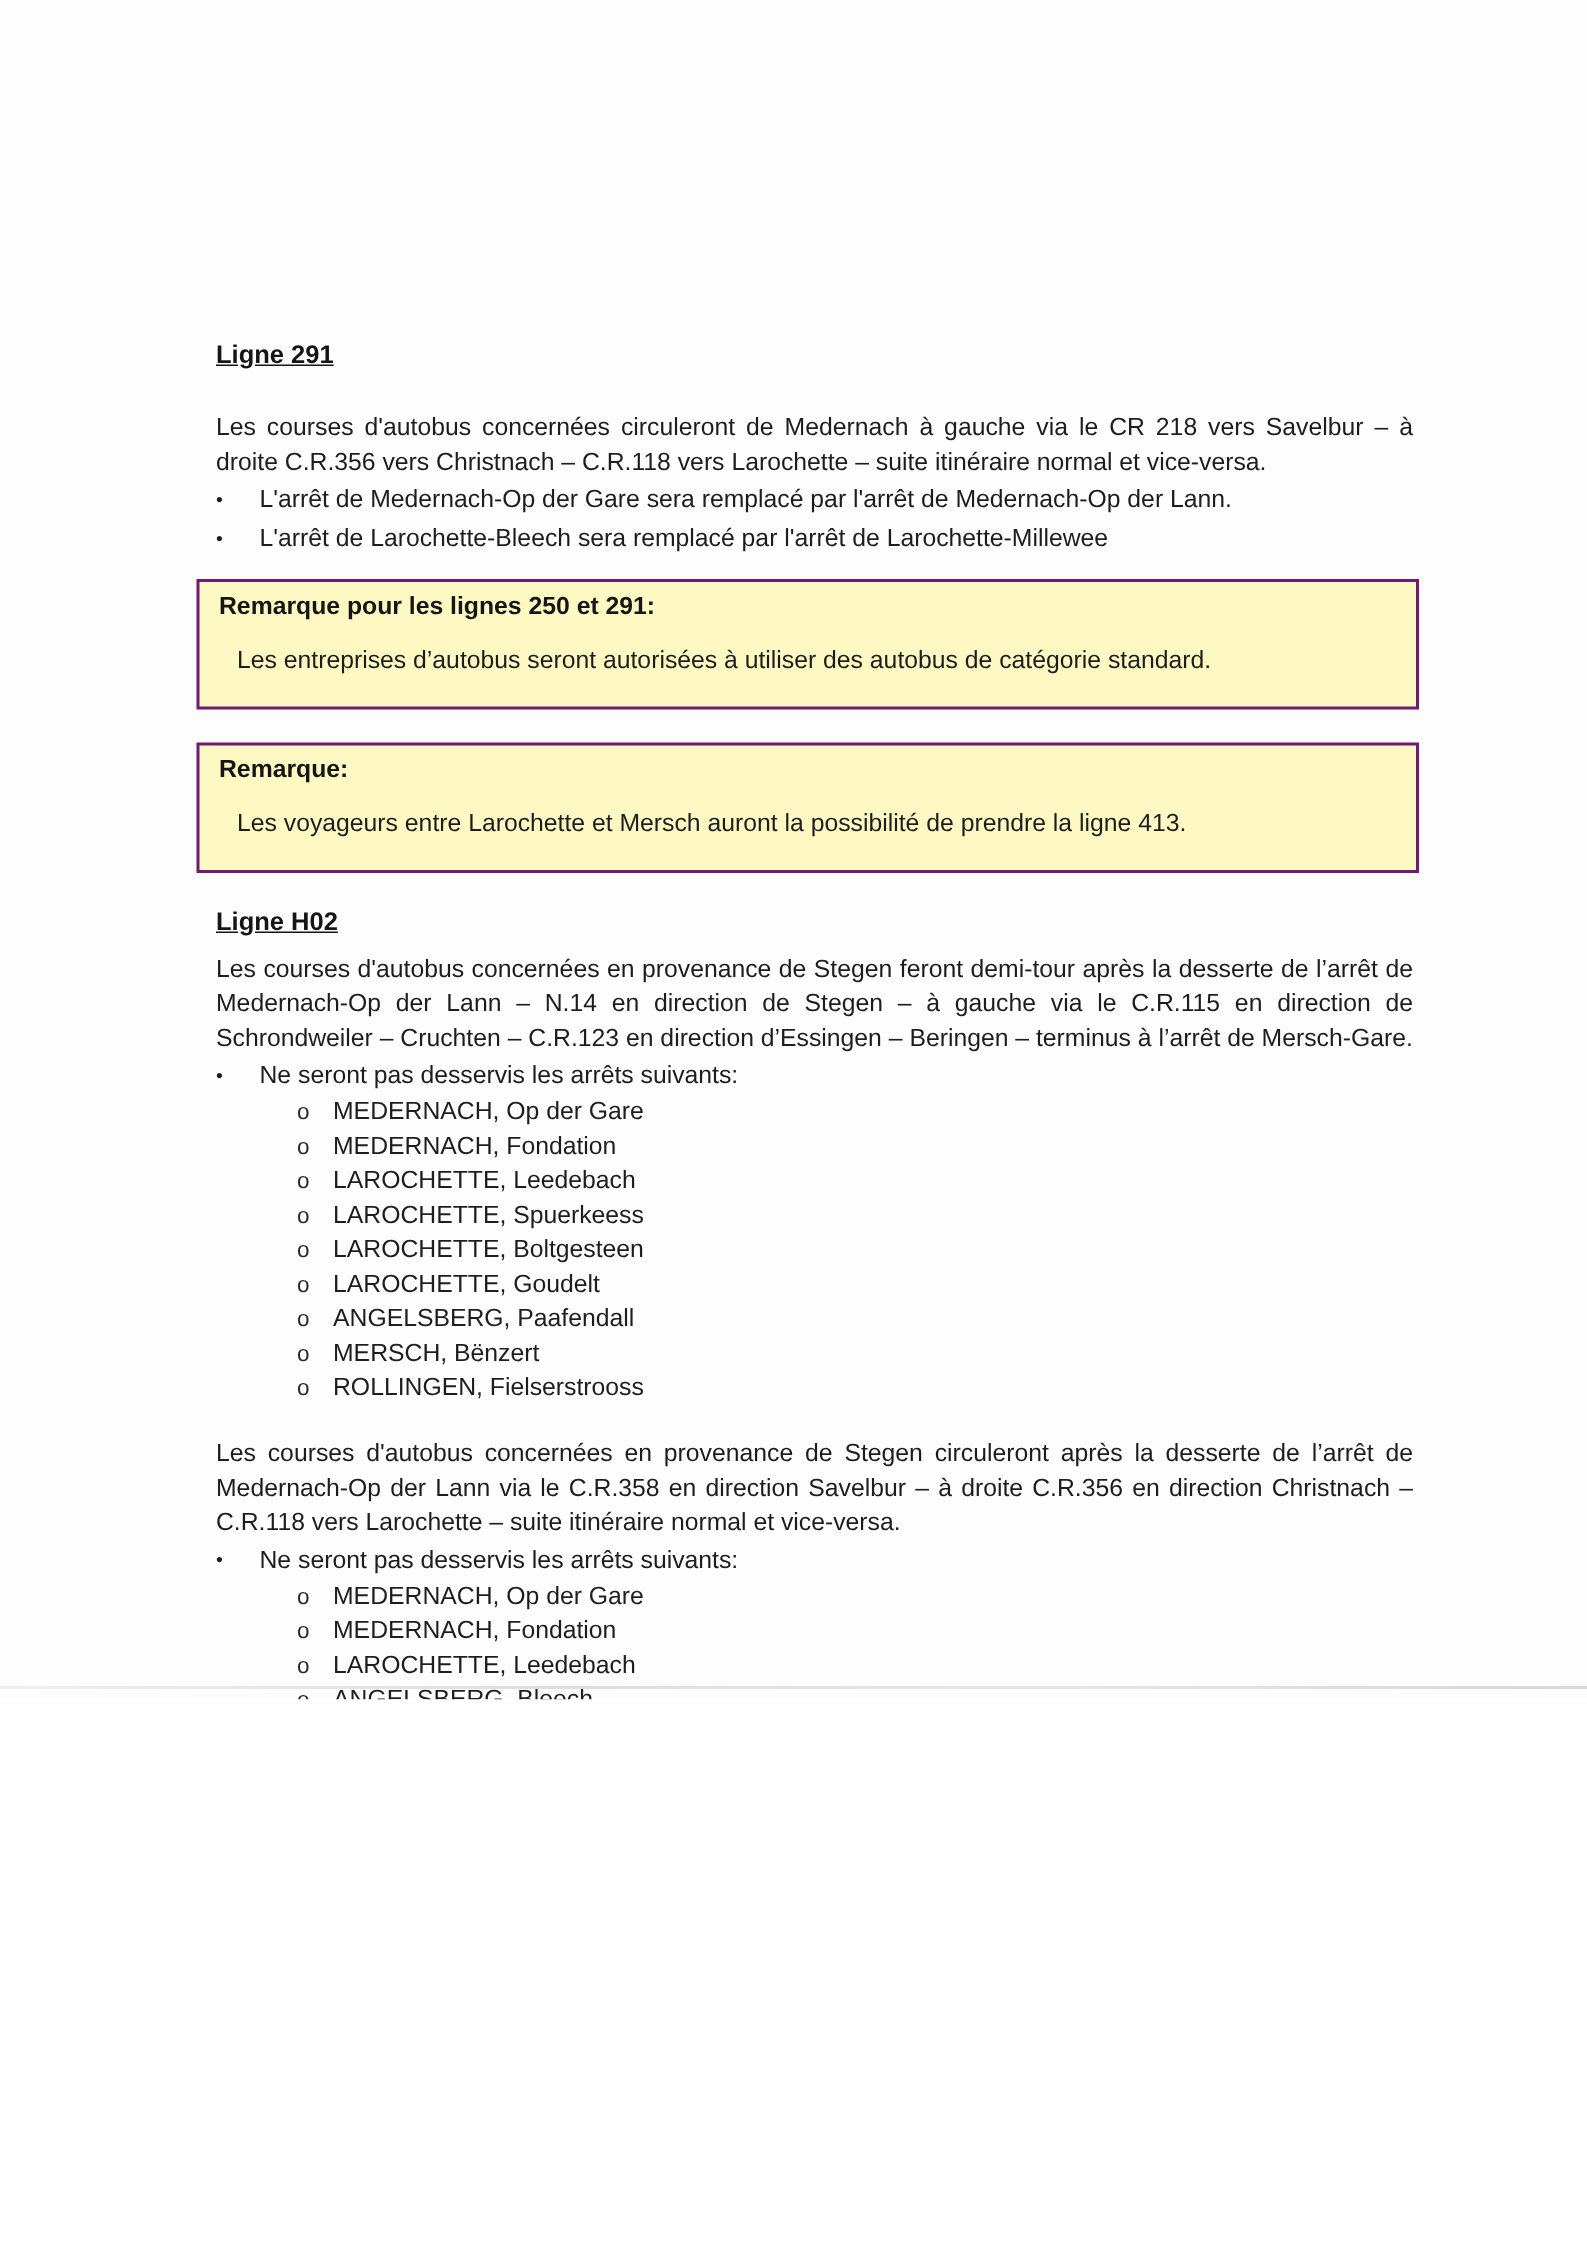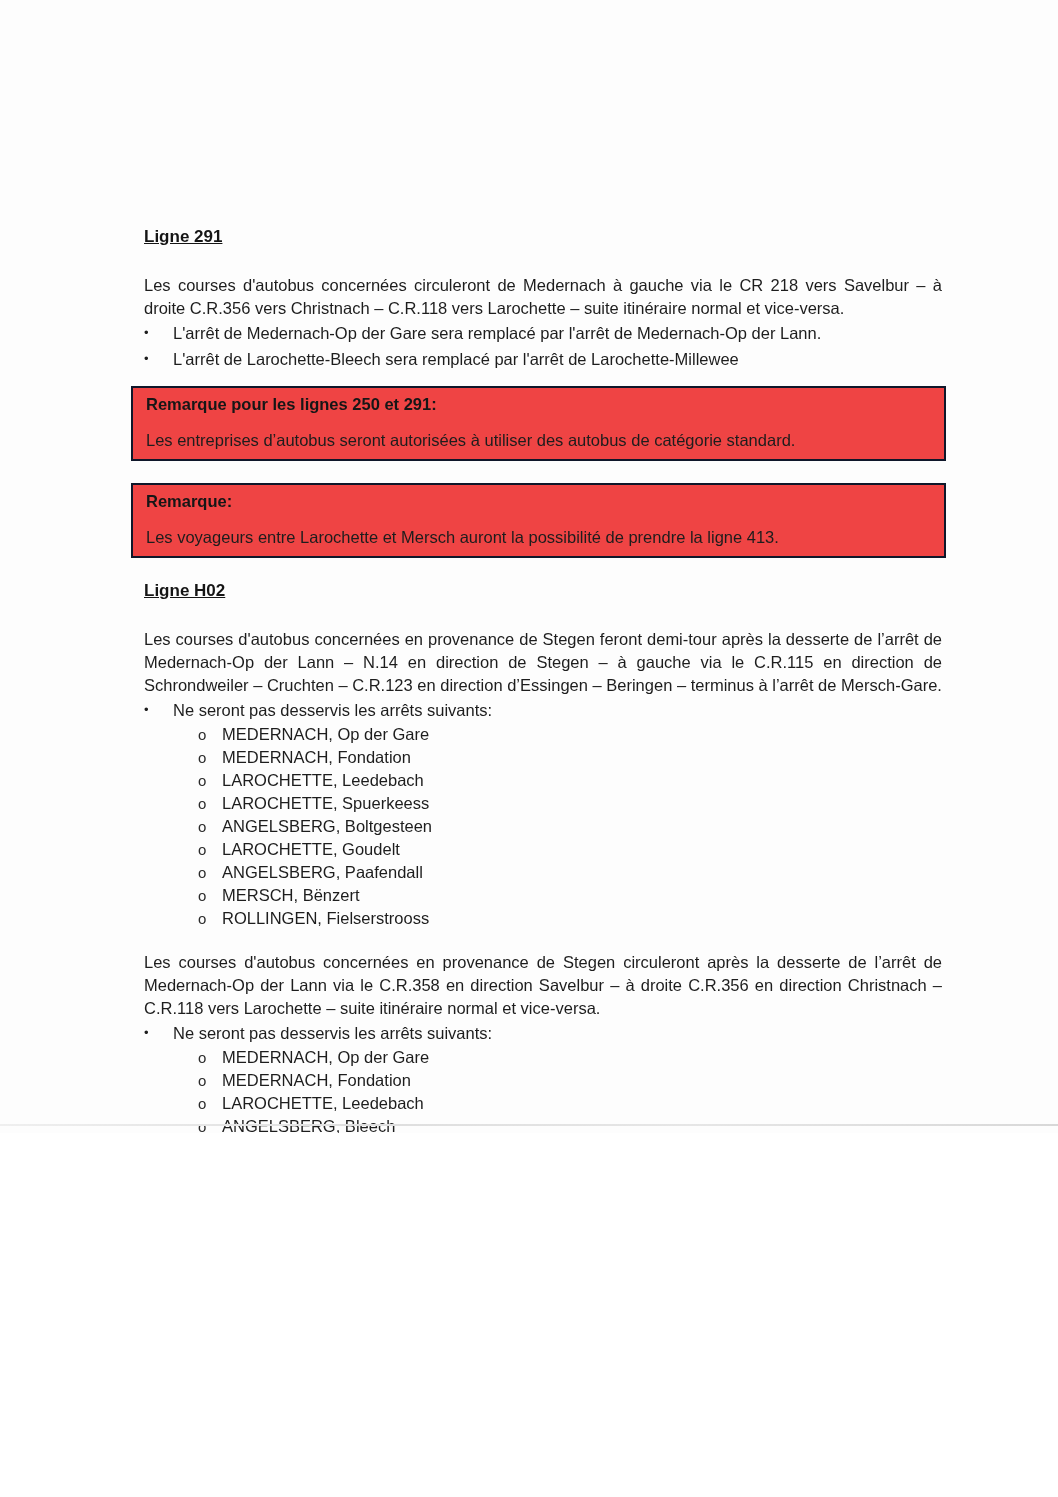--- a/index.html
+++ b/index.html
@@ -30,21 +30,21 @@
   }
   .heading-291  { margin-top: 227px; }
   .heading-h02  { margin-top: 23px; }
   .heading-k01  { margin-top: 21px; }
 
   .para {
     margin: 0;
     text-align: justify;
   }
   .para-291 { margin-top: 27px; }
-  .para-h02 { margin-top: 27px; }
+  .para-h02 { margin-top: 10px; }
   .para-k01 { margin-top: 21px; }
 
   ul.bullet-list {
     list-style: none;
     margin: 0;
     padding: 0;
   }
   .bullet-list-291 { margin-top: 23px; }
   .bullet-single-h02 { margin-top: 26px; }
   .bullet-single-k01 { margin-top: 29px; }
@@ -74,34 +74,34 @@
     flex: none;
     width: 24px;
     font-size: 15px;
     color: #2a2a2a;
   }
 
   .remark-box {
     box-sizing: border-box;
     width: 815px;
     margin-left: -13px;
-    border: 2px solid #0f172a;
+    border: 2px solid #701a75;
     padding: 6px 12px 8px 13px;
-    background: #ef4444;
+    background: #fef9c3;
   }
   .remark-box-1 { margin-top: 14px; }
   .remark-box-2 { margin-top: 22px; }
   .remark-title {
     margin: 0 0 15px 0;
     font-weight: bold;
     line-height: 21px;
     color: #161616;
   }
   .remark-body {
-    margin: 0;
+    margin: 12px;
     line-height: 21px;
   }
 
   .scan-edge-line {
     position: absolute;
     left: 0;
     right: 0;
     bottom: 7px;
     height: 2px;
     background: linear-gradient(to right, #efefef 0%, #dedede 35%, #e6e6e6 65%, #d8d8d8 100%);
@@ -161,21 +161,21 @@
       <li class="stop-item">
         <span class="marker">o</span>
         <span class="text">LAROCHETTE, Leedebach</span>
       </li>
       <li class="stop-item">
         <span class="marker">o</span>
         <span class="text">LAROCHETTE, Spuerkeess</span>
       </li>
       <li class="stop-item">
         <span class="marker">o</span>
-        <span class="text">ANGELSBERG, Boltgesteen</span>
+        <span class="text">LAROCHETTE, Boltgesteen</span>
       </li>
       <li class="stop-item">
         <span class="marker">o</span>
         <span class="text">LAROCHETTE, Goudelt</span>
       </li>
       <li class="stop-item">
         <span class="marker">o</span>
         <span class="text">ANGELSBERG, Paafendall</span>
       </li>
       <li class="stop-item">

